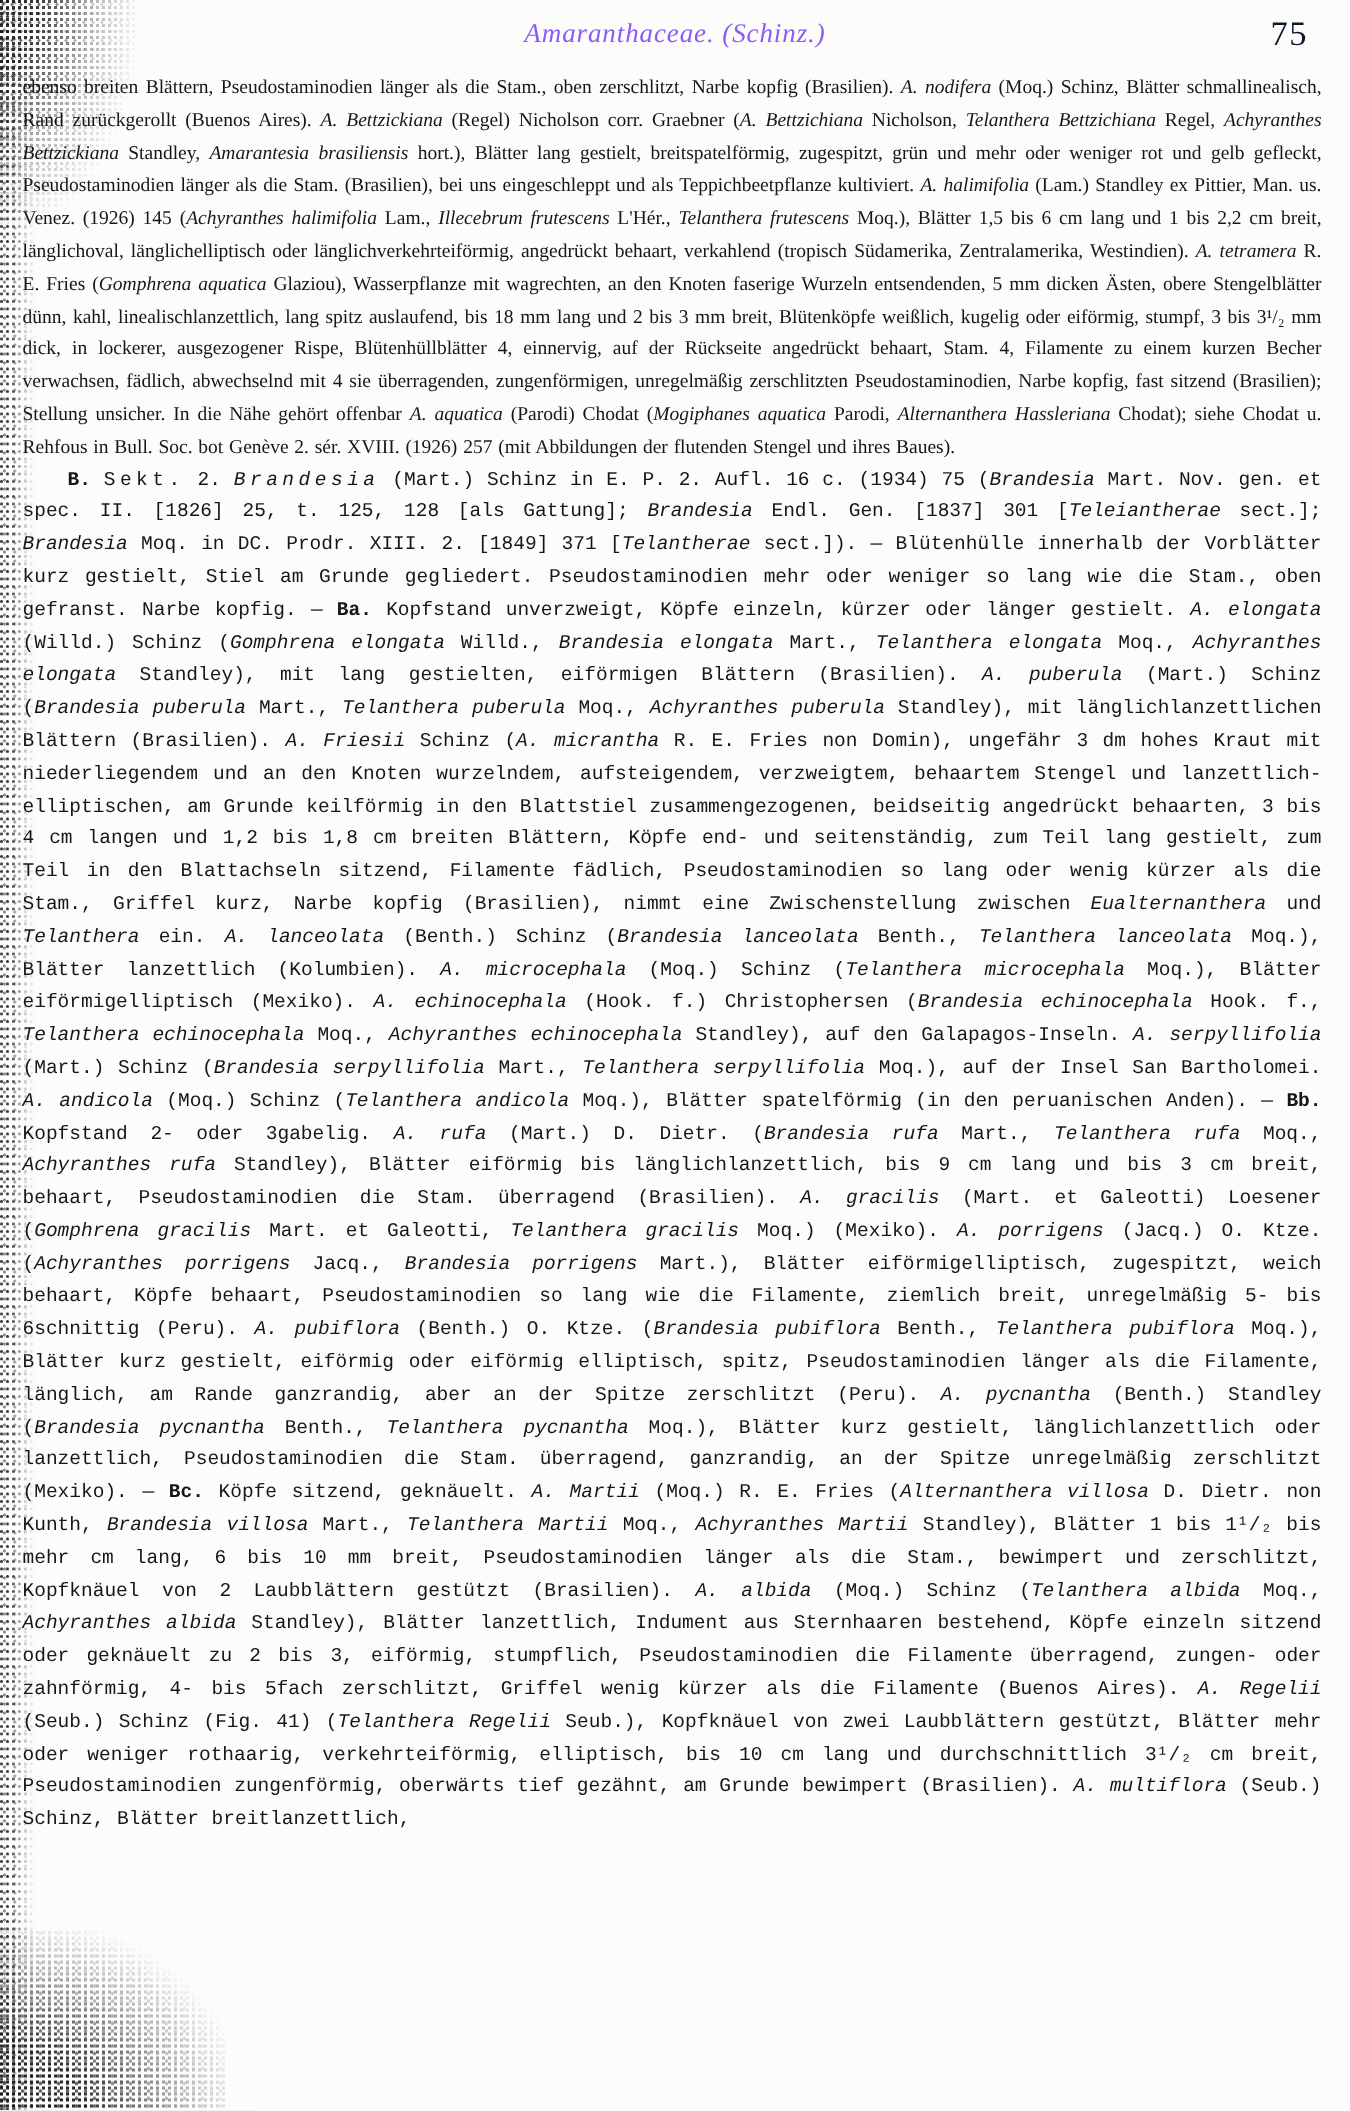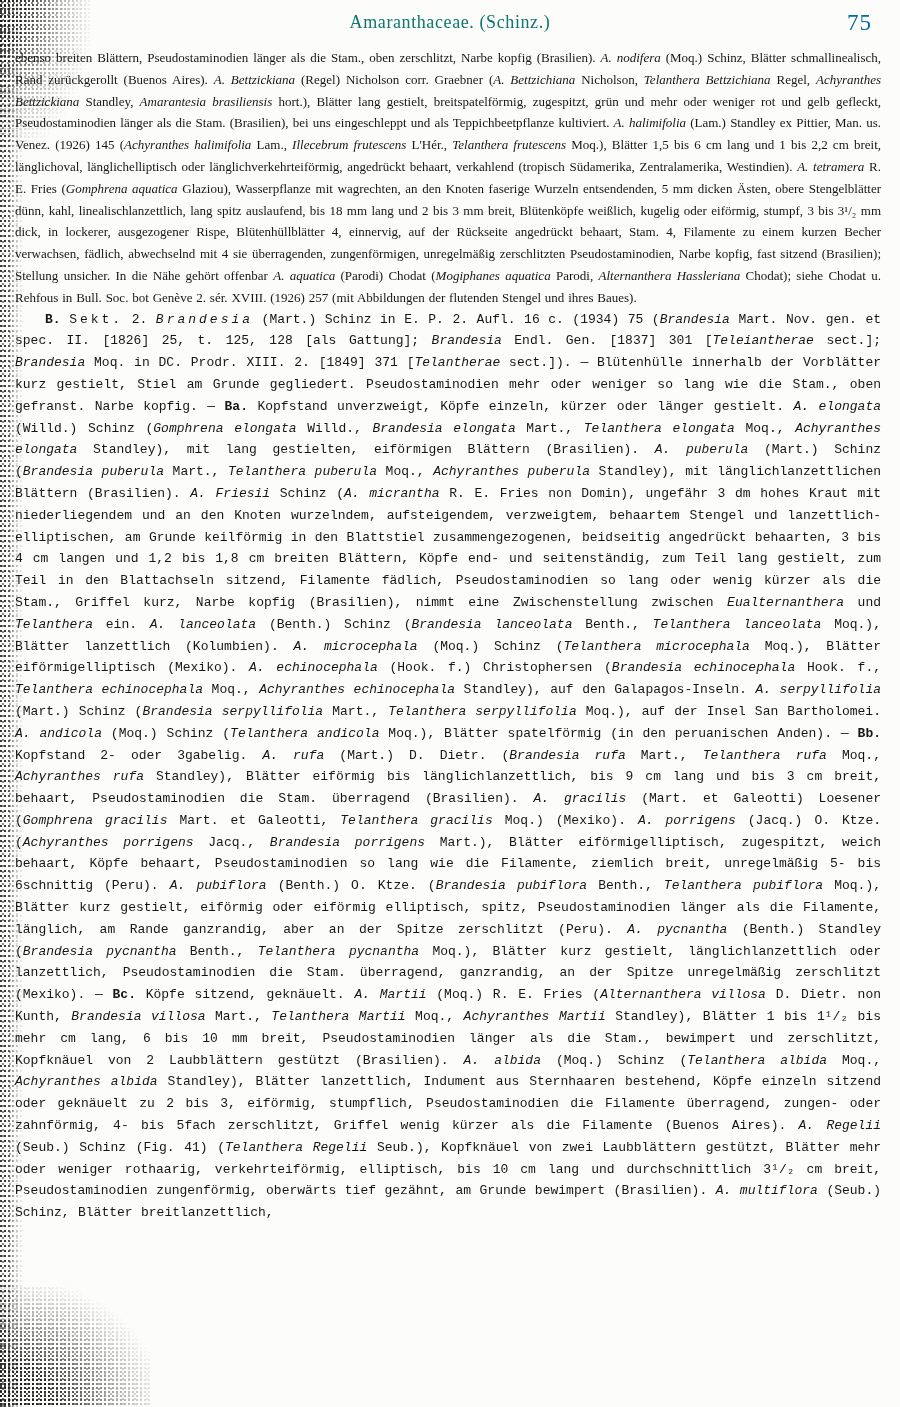--- a/index.html
+++ b/index.html
@@ -35,25 +35,25 @@
     background-image:
       radial-gradient(circle at 1px 1px, rgba(20,20,20,.85) 1px, transparent 1.3px),
       radial-gradient(circle at 2px 3px, rgba(40,40,40,.6) .9px, transparent 1.2px);
     background-size:4px 4px,6px 6px;
     -webkit-mask-image:radial-gradient(ellipse at 0% 0%,#000 20%,rgba(0,0,0,.35) 50%,transparent 75%);
     mask-image:radial-gradient(ellipse at 0% 0%,#000 20%,rgba(0,0,0,.35) 50%,transparent 75%);
   }
   .page-header{position:absolute;top:12px;left:0;right:0;height:36px;}
   .header-title{
     display:block;text-align:center;
-    font-size:18px;letter-spacing:.6px;color:#0f766e;
+    font-size:18px;letter-spacing:.6px;color:#8b5cf6;font-style:italic;
   }
   .page-number{
     position:absolute;right:28px;top:-2px;
-    font-size:23px;letter-spacing:1px;color:#0369a1;
+    font-size:23px;letter-spacing:1px;color:#0f172a;
   }
   .text-body{
     position:absolute;top:47px;left:15px;width:866px;
     font-size:13px;line-height:21.8px;
     text-align:justify;
     word-spacing:.6px;
   }
   .para{margin:0;text-indent:0;}
   .para.indent{text-indent:30px;font-family:Liberation Mono, monospace;}
   .it{font-style:italic;}

